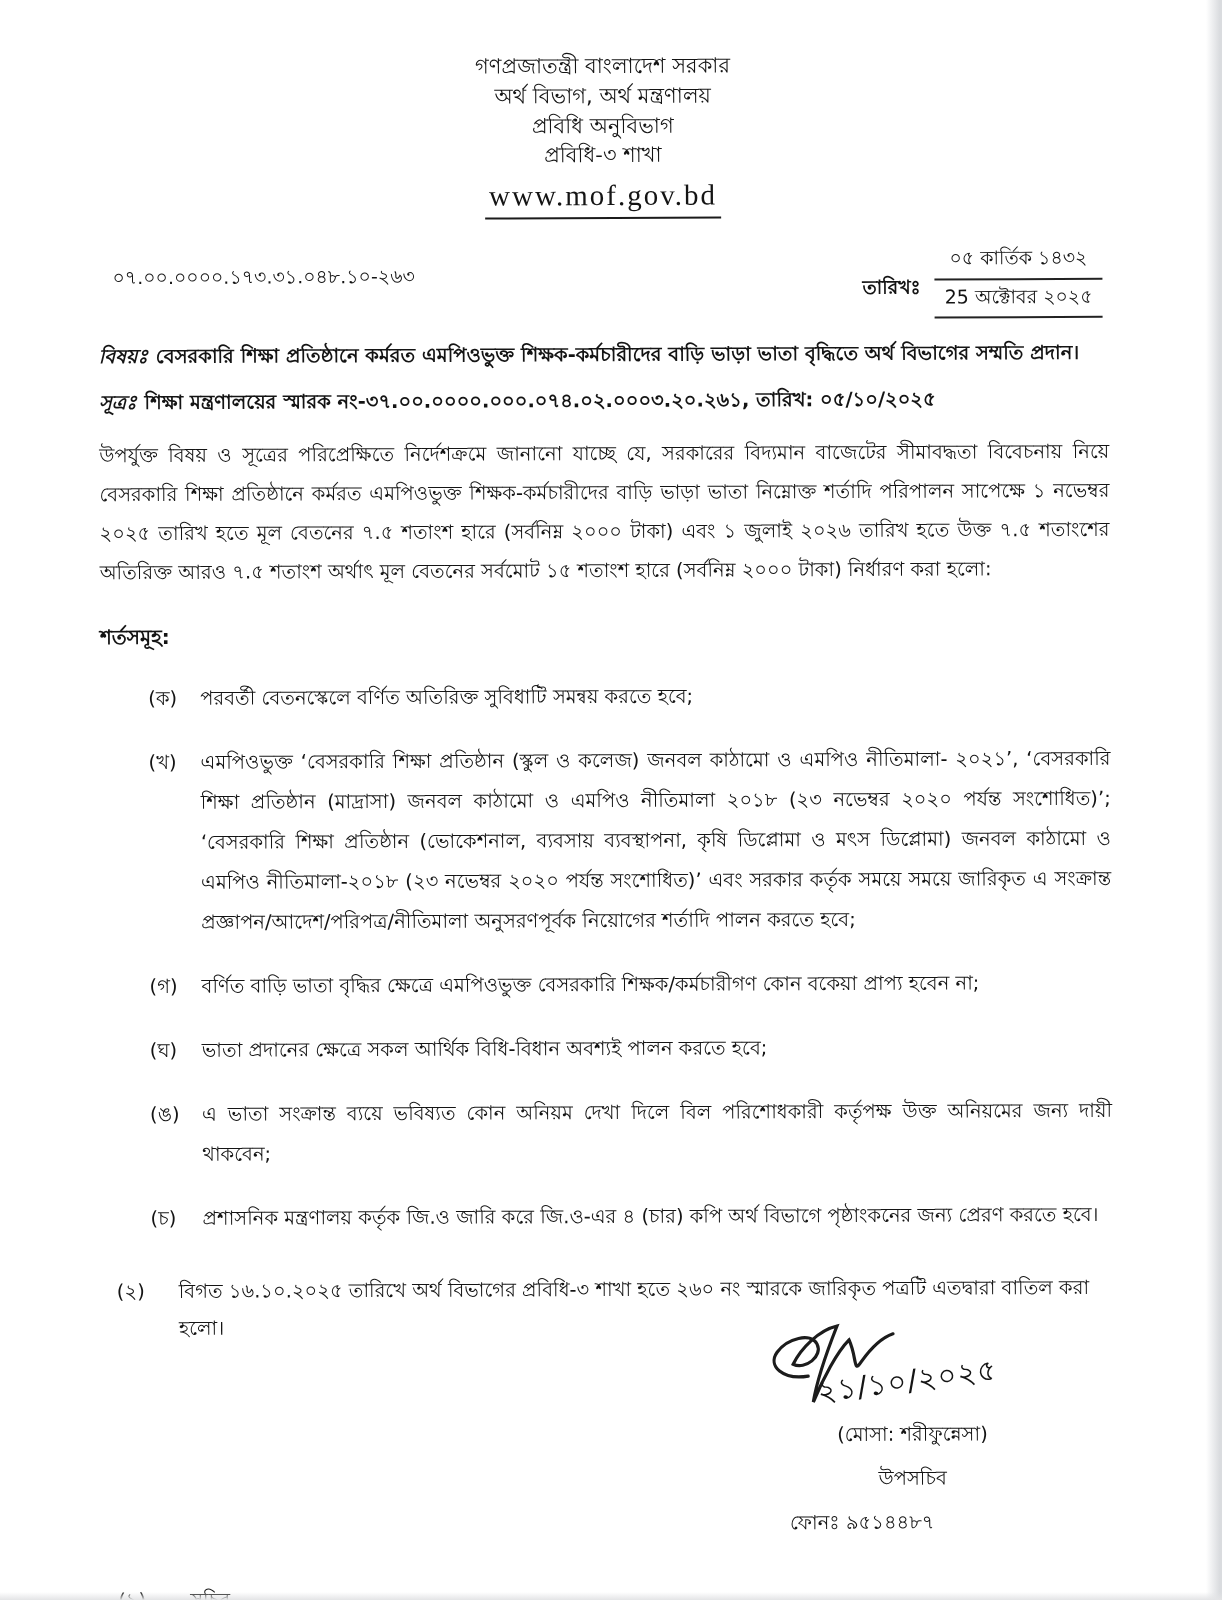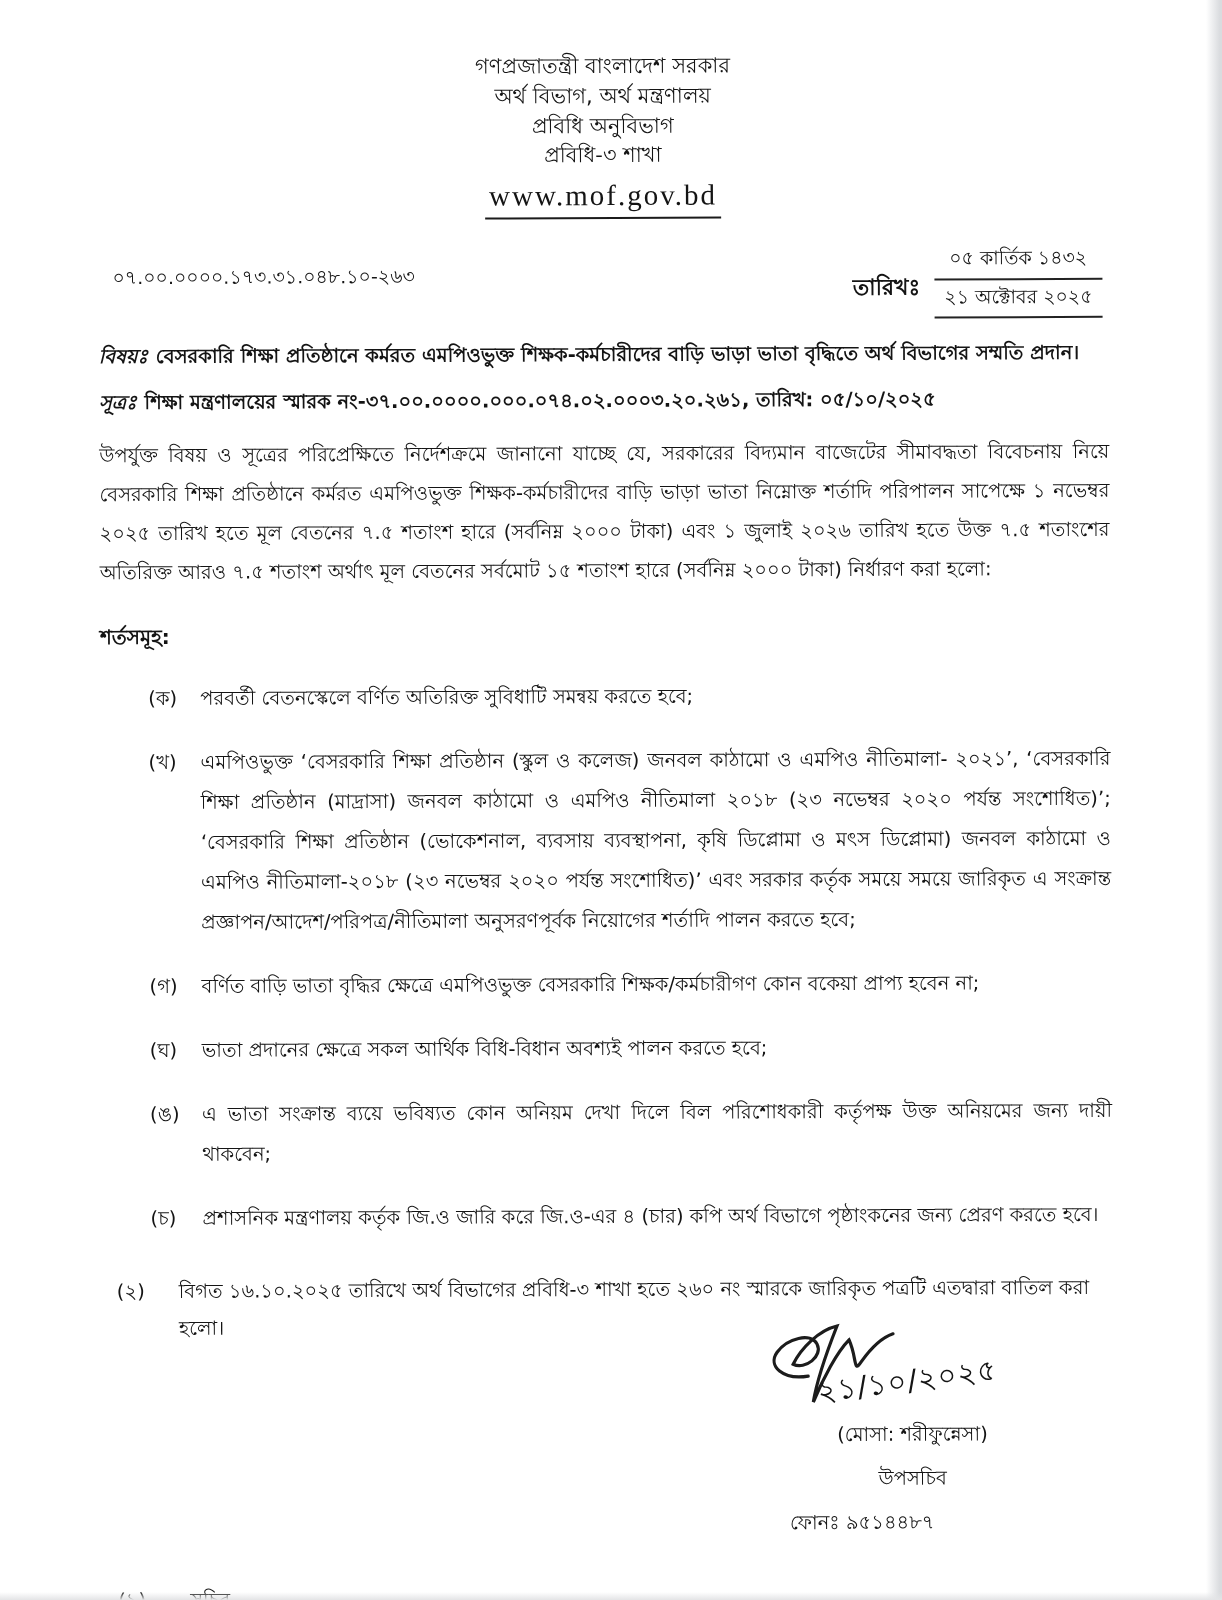--- a/index.html
+++ b/index.html
@@ -32,21 +32,21 @@
   .website{
     display:inline-block;margin-top:4px;
     font-family:"Liberation Serif", serif;
     font-size:29px;letter-spacing:2px;
     border-bottom:2px solid #1b1b1b;padding:0 4px 1px 4px;
   }
   
   .meta-row{display:flex;justify-content:space-between;align-items:flex-start;margin-top:26px;}
   .memo-no{font-size:19px;padding-left:14px;margin-top:16px;}
   .date-wrap{display:flex;align-items:center;gap:14px;margin-right:6px;}
-  .date-label{font-size:22px;font-weight:bold;margin-top:14px;}
+  .date-label{font-size:19px;font-weight:bold;margin-top:14px;}
   .date-stack{display:inline-block;text-align:center;font-size:19px;}
   .date-top{display:block;padding:0 10px 3px 10px;border-bottom:2px solid #222;}
   .date-bottom{display:block;padding:2px 10px 2px 10px;border-bottom:2px solid #222;}
   
   .subject-line{display:flex;gap:8px;margin-top:20px;font-size:19.5px;font-weight:bold;}
   .ref-line{display:flex;gap:8px;margin-top:14px;font-size:19.5px;font-weight:bold;}
   .subject-line .lbl,.ref-line .lbl{flex:none;font-style:italic;}
   
   .main-para{margin-top:16px;font-size:19.5px;line-height:2.0;text-align:justify;}
   
@@ -87,21 +87,21 @@
     <span class="hline">প্রবিধি-৩ শাখা</span>
     <span class="website">www.mof.gov.bd</span>
   </div>
 
   <div class="meta-row">
     <div class="memo-no">০৭.০০.০০০০.১৭৩.৩১.০৪৮.১০-২৬৩</div>
     <div class="date-wrap">
       <span class="date-label">তারিখঃ</span>
       <span class="date-stack">
         <span class="date-top">০৫ কার্তিক ১৪৩২</span>
-        <span class="date-bottom">২১ অক্টোবর ২০২৫</span>
+        <span class="date-bottom">25 অক্টোবর ২০২৫</span>
       </span>
     </div>
   </div>
 
   <div class="subject-line">
     <span class="lbl">বিষয়ঃ</span>
     <span class="txt">বেসরকারি শিক্ষা প্রতিষ্ঠানে কর্মরত এমপিওভুক্ত শিক্ষক-কর্মচারীদের বাড়ি ভাড়া ভাতা বৃদ্ধিতে অর্থ বিভাগের সম্মতি প্রদান।</span>
   </div>
 
   <div class="ref-line">

